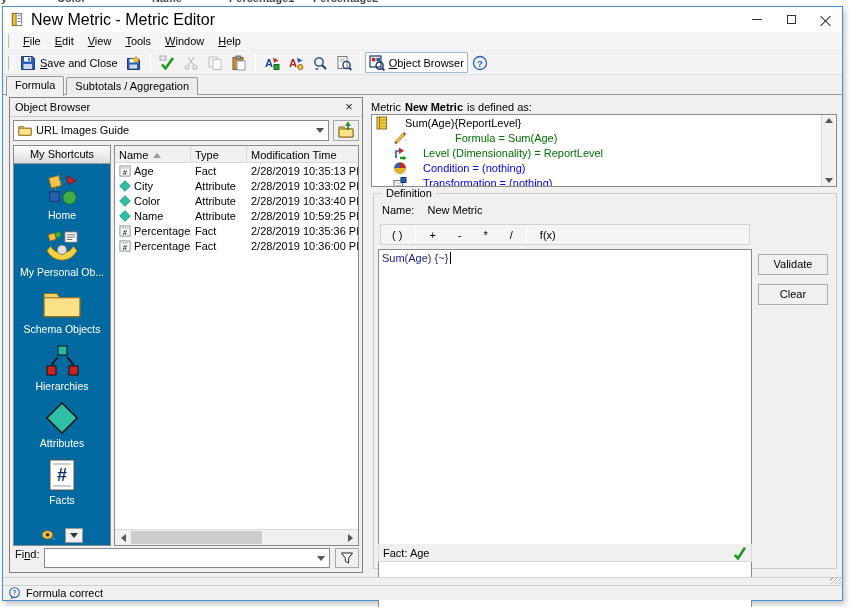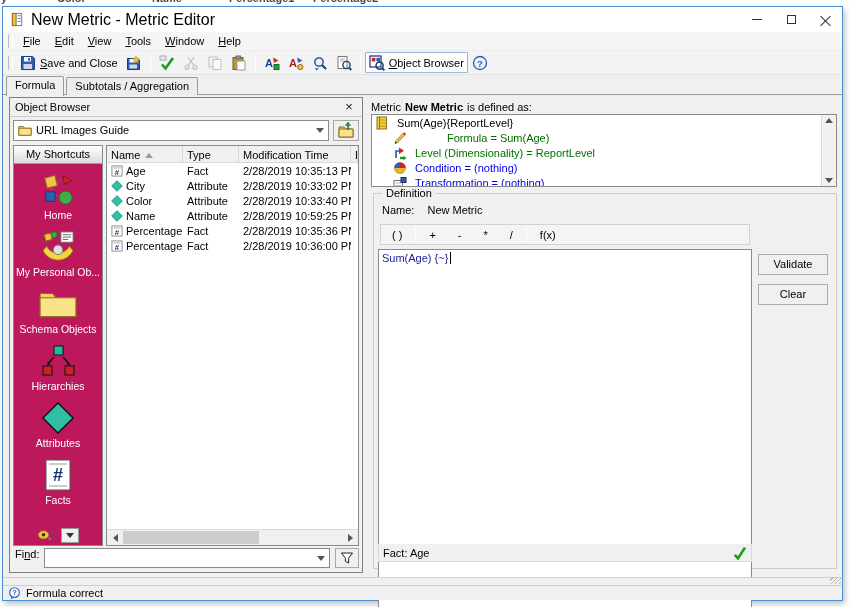--- a/index.html
+++ b/index.html
@@ -58,21 +58,21 @@
   #ob-header { height:19px; display:flex; align-items:center; padding:0 5px; border-bottom:1px solid #c9c9c9; }
   #ob-header .t { flex:1; }
   #ob-close { width:16px; height:15px; text-align:center; line-height:14px; font-size:13px; color:#222; }
   #ob-comborow { height:26px; display:flex; align-items:center; padding:2px 3px; gap:4px; }
   .combo { flex:1; height:21px; border:1px solid #8a8a8a; background:#fff; display:flex; align-items:center; padding:0 4px; gap:4px; }
   .combo .val { flex:1; }
   .chev { width:0; height:0; border-left:4px solid transparent; border-right:4px solid transparent; border-top:5px solid #555; }
   .sqbtn { width:26px; height:21px; border:1px solid #a8a8a8; background:#f0f0f0; display:flex; align-items:center; justify-content:center; }
 
   #ob-body { position:absolute; top:47px; bottom:26px; left:3px; right:3px; display:flex; }
-  #shortcut-bar { width:90px; background:#be185d; border:1px solid #8a8a8a; display:flex; flex-direction:column; align-items:center; position:relative; }
+  #shortcut-bar { width:98px; background:#0369a1; border:1px solid #8a8a8a; display:flex; flex-direction:column; align-items:center; position:relative; }
   #sb-header { width:100%; height:18px; background:linear-gradient(#ffffff,#dcdcdc); border-bottom:1px solid #9a9a9a;
                text-align:center; line-height:17px; }
   .shortcut { display:flex; flex-direction:column; align-items:center; margin-top:9px; width:100%; }
   .shortcut-label { color:#fff; font-size:10.5px; margin-top:2px; text-align:center; max-width:86px;
                     white-space:nowrap; overflow:hidden; }
   #sb-bottom { position:absolute; bottom:2px; left:0; right:0; height:18px; display:flex; align-items:flex-end; justify-content:center; gap:6px; }
   #sb-scrolldown { width:18px; height:15px; background:#f0f0f0; border:1px solid #9a9a9a; display:flex; align-items:center; justify-content:center; }
   .tri-down { width:0;height:0;border-left:4px solid transparent;border-right:4px solid transparent;border-top:5px solid #333; }
   .tri-up { width:0;height:0;border-left:4px solid transparent;border-right:4px solid transparent;border-bottom:5px solid #555; }
   .tri-left{ width:0;height:0;border-top:4px solid transparent;border-bottom:4px solid transparent;border-right:5px solid #555;}
@@ -93,21 +93,21 @@
 
   #find-row { position:absolute; bottom:2px; left:5px; right:3px; height:22px; display:flex; gap:5px; }
   #find-combo { flex:1; height:20px; border:1px solid #8a8a8a; background:#fff; display:flex; align-items:center; padding:0 4px; }
   #find-combo .val { flex:1; }
 
   
   #metric-line { position:absolute; left:368px; top:94px; }
   #metric-line b { margin:0 4px; }
   #tree-box { position:absolute; left:368px; top:107px; width:466px; height:73px; background:#fff;
               border:1px solid #8a8a8a; overflow:hidden; }
-  .tree-row { height:15px; display:flex; align-items:center; gap:8px; padding-left:3px; white-space:nowrap; }
+  .tree-row { height:15px; display:flex; align-items:center; gap:16px; padding-left:3px; white-space:nowrap; }
   .tree-row.child { padding-left:21px; }
   #tree-scroll { position:absolute; right:0; top:0; bottom:0; width:15px; background:#f1f1f1; border-left:1px solid #d9d9d9;
                  display:flex; flex-direction:column; justify-content:space-between; align-items:center; padding:3px 0; }
 
   #def-group { position:absolute; left:370px; top:186px; width:464px; height:376px; border:1px solid #cccccc; }
   #def-legend { position:absolute; top:-7px; left:8px; background:#f0f0f0; padding:0 4px; }
   #def-name { position:absolute; left:8px; top:10px; }
   #def-name .lbl { margin-right:10px; }
   #op-bar { position:absolute; left:6px; top:30px; width:370px; height:21px; border:1px solid #d2d2d2;
             background:#f4f4f4; display:flex; align-items:center; }

